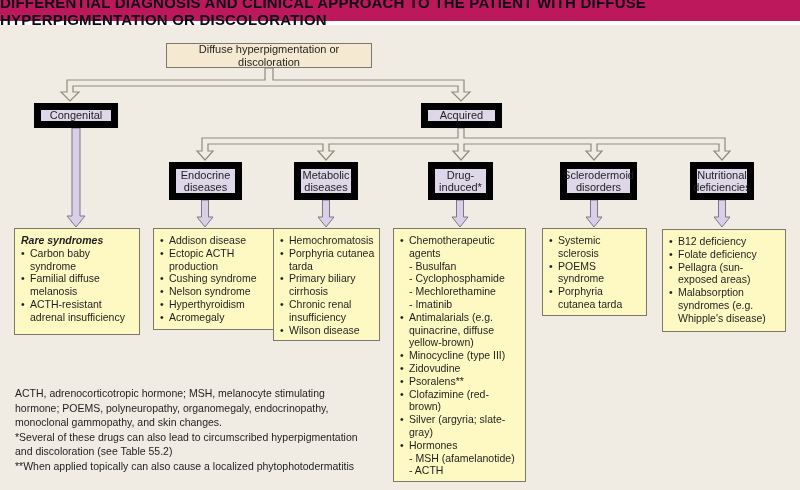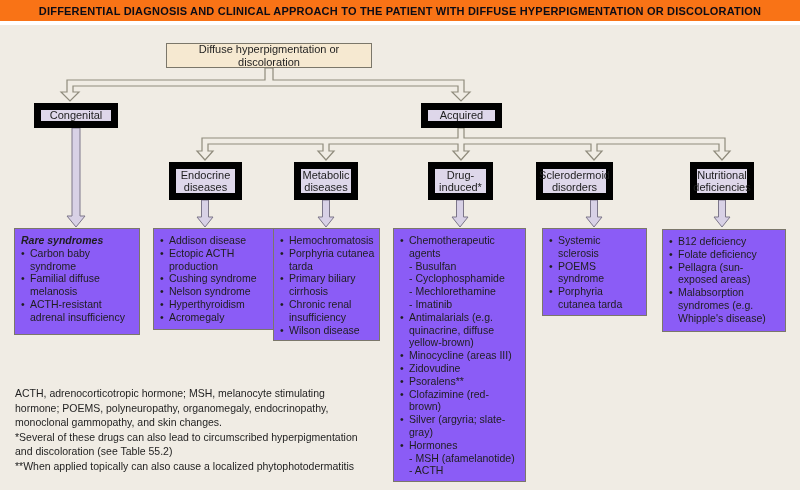--- a/index.html
+++ b/index.html
@@ -7,58 +7,58 @@
   #figure {
     position: relative;
     width: 800px; height: 490px;
     background: #f0ece4;
     font-family: "Liberation Sans", sans-serif;
     color: #1e1e1e;
     overflow: hidden;
   }
   #title-bar {
     position: absolute; left: 0; top: 0; width: 800px; height: 21px;
-    background: #f97316;
+    background: #be185d;
     border-bottom: 4px solid #ffffff;
     display: flex; align-items: center; justify-content: center;
-    font-size: 11px; font-weight: bold; letter-spacing: 0.2px;
+    font-size: 15px; font-weight: bold; letter-spacing: 0.2px;
     color: #0c0c16;
     height: 25px; 
   }
   svg.connectors { position: absolute; left: 0; top: 0; }
   .cream-conn { fill: #f0ece4; stroke: #8f8b7c; stroke-width: 1.2; }
   .lav-arrow  { fill: #d8d1e6; stroke: #7c7689; stroke-width: 1; }
   .node {
     position: absolute;
     display: flex; align-items: center; justify-content: center;
     text-align: center;
     font-size: 11px; line-height: 12.5px;
     padding: 2px 3px;
   }
   .tan      { background: #f6e9d1; border: 1px solid #7b776a; }
   .lavender { background: #ded7ea; border: 7px solid #000000; }
   .content {
     position: absolute;
-    background: #8b5cf6; border: 1px solid #7b776a;
+    background: #fef9c3; border: 1px solid #7b776a;
     font-size: 10.5px; line-height: 12.8px;
     padding: 5px 4px 4px 6px;
     text-align: left;
   }
   .content .li { position: relative; padding-left: 9px; }
   .content .li::before { content: "\2022"; position: absolute; left: 0; top: 0; }
   .content .sub { padding-left: 17px; text-indent: -8px; }
   .content .sub::before { content: "- "; }
   .list-title { font-weight: bold; font-style: italic; }
   #box-root      { left:166px; top:43px;  width:206px; height:25px; }
   #box-congenital{ left:34px;  top:103px; width:84px;  height:25px; }
   #box-acquired  { left:421px; top:103px; width:81px;  height:25px; }
   #cat-endocrine { left:169px; top:162px; width:73px;  height:38px; }
   #cat-metabolic { left:294px; top:162px; width:64px;  height:38px; }
   #cat-drug      { left:428px; top:162px; width:65px;  height:38px; }
-  #cat-sclero    { left:536px; top:162px; width:77px;  height:38px; }
+  #cat-sclero    { left:560px; top:162px; width:77px;  height:38px; }
   #cat-nutrition { left:690px; top:162px; width:64px;  height:38px; }
   #list-rare      { left:14px;  top:228px; width:126px; min-height:107px; }
   #list-endocrine { left:153px; top:228px; width:121px; min-height:102px; }
   #list-metabolic { left:273px; top:228px; width:107px; min-height:111px; }
   #list-drug      { left:393px; top:228px; width:133px; min-height:224px; }
   #list-sclero    { left:542px; top:228px; width:105px; min-height:62px; }
   #list-nutrition { left:662px; top:229px; width:124px; min-height:103px; }
   #footnotes {
     position: absolute; left: 15px; top: 386px; width: 385px;
     font-size: 10.5px; line-height: 14.5px;
@@ -149,21 +149,21 @@
       </div>
   </div>
   <div id="list-drug" class="content">
     <div>
         <div class="li">Chemotherapeutic agents</div>
         <div class="sub">Busulfan</div>
         <div class="sub">Cyclophosphamide</div>
         <div class="sub">Mechlorethamine</div>
         <div class="sub">Imatinib</div>
         <div class="li">Antimalarials (e.g. quinacrine, diffuse yellow-brown)</div>
-        <div class="li">Minocycline (areas III)</div>
+        <div class="li">Minocycline (type III)</div>
         <div class="li">Zidovudine</div>
         <div class="li">Psoralens**</div>
         <div class="li">Clofazimine (red-brown)</div>
         <div class="li">Silver (argyria; slate-gray)</div>
         <div class="li">Hormones</div>
         <div class="sub">MSH (afamelanotide)</div>
         <div class="sub">ACTH</div>
       </div>
   </div>
   <div id="list-sclero" class="content">

